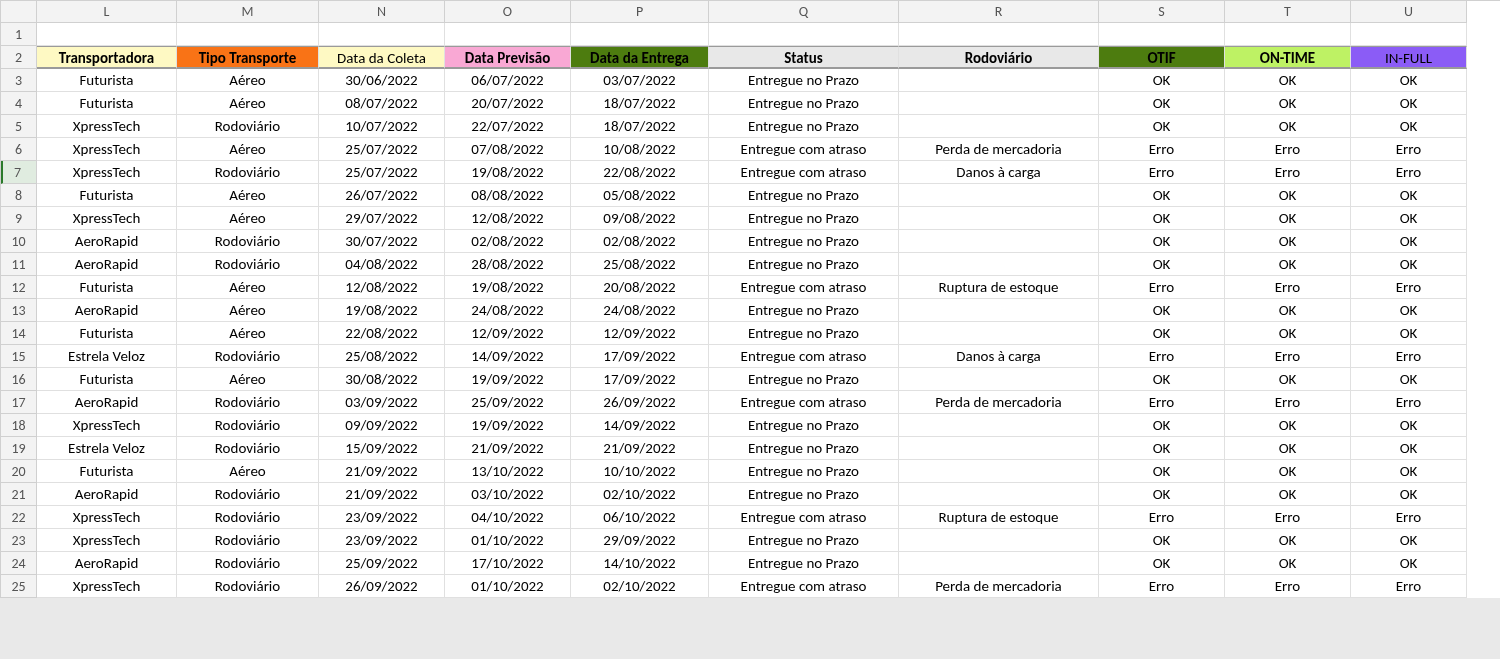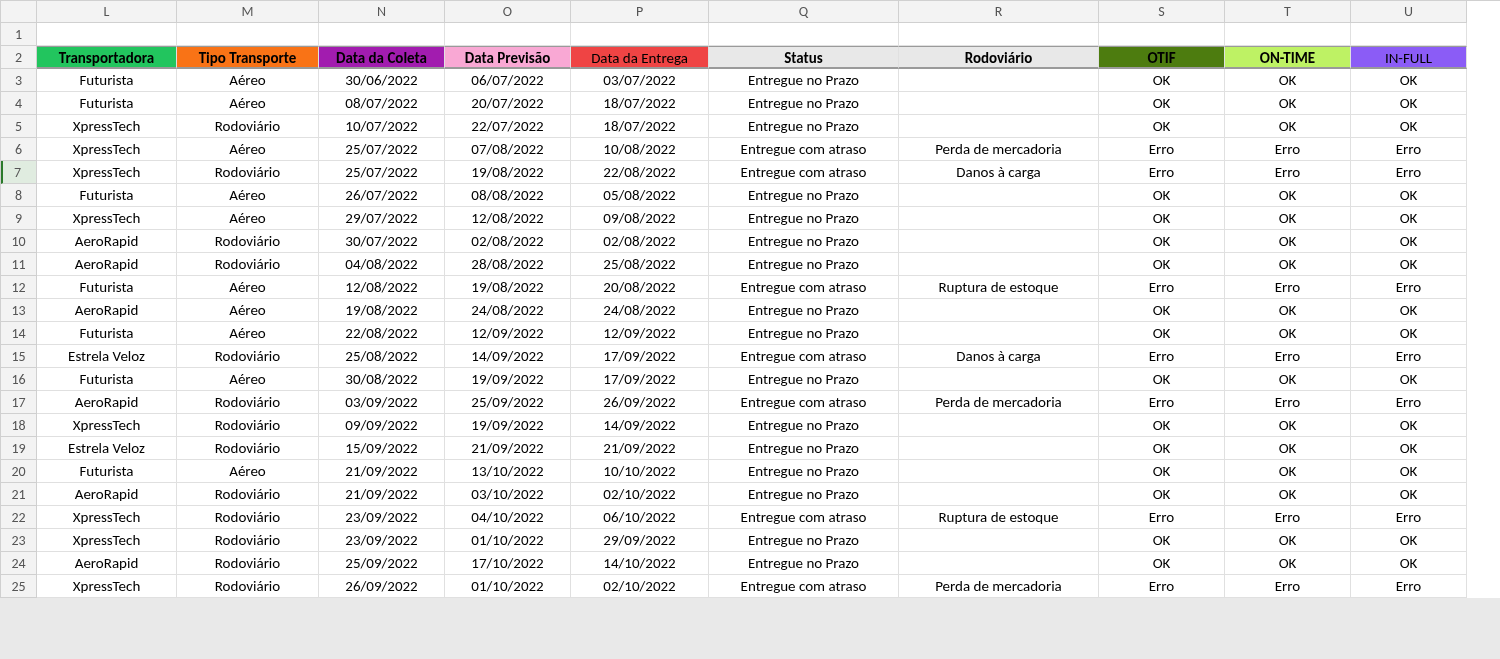--- a/index.html
+++ b/index.html
@@ -85,25 +85,25 @@
       <div class="cell"></div>
       <div class="cell"></div>
       <div class="cell"></div>
       <div class="cell"></div>
       <div class="cell"></div>
       <div class="cell"></div>
       <div class="cell"></div>
       <div class="cell"></div>
       <div class="cell"></div>
       <div class="cell rowhdr">2</div>
-      <div class="cell" style="background: #22c55e; font-weight: 700; border-bottom: 2px solid rgb(154, 154, 154); border-top: 1px solid rgb(154, 154, 154);">Transportadora</div>
+      <div class="cell" style="background: #fef9c3; font-weight: 700; border-bottom: 2px solid rgb(154, 154, 154); border-top: 1px solid rgb(154, 154, 154);">Transportadora</div>
       <div class="cell" style="background: #f97316; font-weight: 700; border-bottom: 2px solid rgb(154, 154, 154); border-top: 1px solid rgb(154, 154, 154);">Tipo Transporte</div>
-      <div class="cell" style="background: #a21caf; font-weight: 700; border-bottom: 2px solid rgb(154, 154, 154); border-top: 1px solid rgb(154, 154, 154);">Data da Coleta</div>
+      <div class="cell" style="background: #fef9c3; font-weight: 400; border-bottom: 2px solid rgb(154, 154, 154); border-top: 1px solid rgb(154, 154, 154);">Data da Coleta</div>
       <div class="cell" style="background: #f9a8d4; font-weight: 700; border-bottom: 2px solid rgb(154, 154, 154); border-top: 1px solid rgb(154, 154, 154);">Data Previsão</div>
-      <div class="cell" style="background: #ef4444; font-weight: 400; border-bottom: 2px solid rgb(154, 154, 154); border-top: 1px solid rgb(154, 154, 154);">Data da Entrega</div>
+      <div class="cell" style="background: #4d7c0f; font-weight: 700; border-bottom: 2px solid rgb(154, 154, 154); border-top: 1px solid rgb(154, 154, 154);">Data da Entrega</div>
       <div class="cell" style="background: rgb(232, 232, 232); font-weight: 700; border-bottom: 2px solid rgb(154, 154, 154); border-top: 1px solid rgb(154, 154, 154);">Status</div>
       <div class="cell" style="background: rgb(232, 232, 232); font-weight: 700; border-bottom: 2px solid rgb(154, 154, 154); border-top: 1px solid rgb(154, 154, 154);">Rodoviário</div>
       <div class="cell" style="background: #4d7c0f; font-weight: 700; border-bottom: 2px solid rgb(154, 154, 154); border-top: 1px solid rgb(154, 154, 154);">OTIF</div>
       <div class="cell" style="background: #bef264; font-weight: 700; border-bottom: 2px solid rgb(154, 154, 154); border-top: 1px solid rgb(154, 154, 154);">ON-TIME</div>
       <div class="cell" style="background: #8b5cf6; font-weight: 400; border-bottom: 2px solid rgb(154, 154, 154); border-top: 1px solid rgb(154, 154, 154);">IN-FULL</div>
       <div class="cell rowhdr">3</div>
       <div class="cell">Futurista</div>
       <div class="cell">Aéreo</div>
       <div class="cell">30/06/2022</div>
       <div class="cell">06/07/2022</div>

